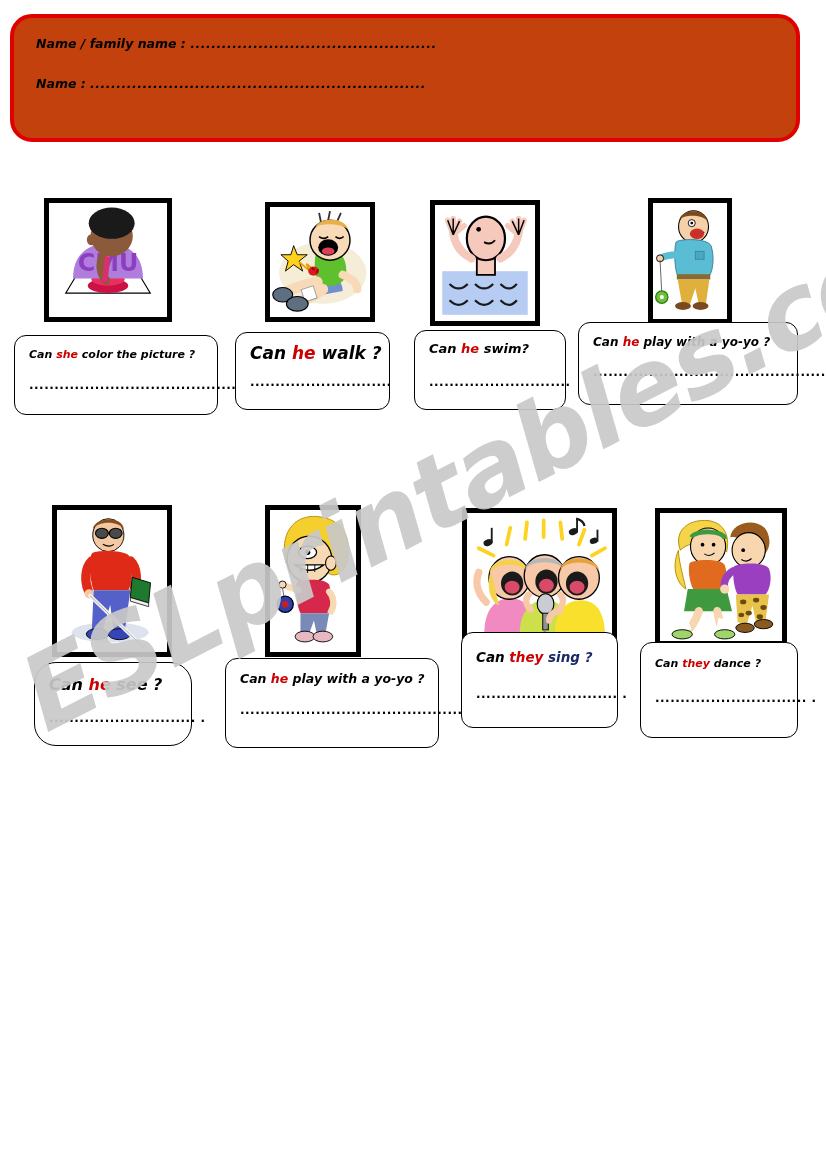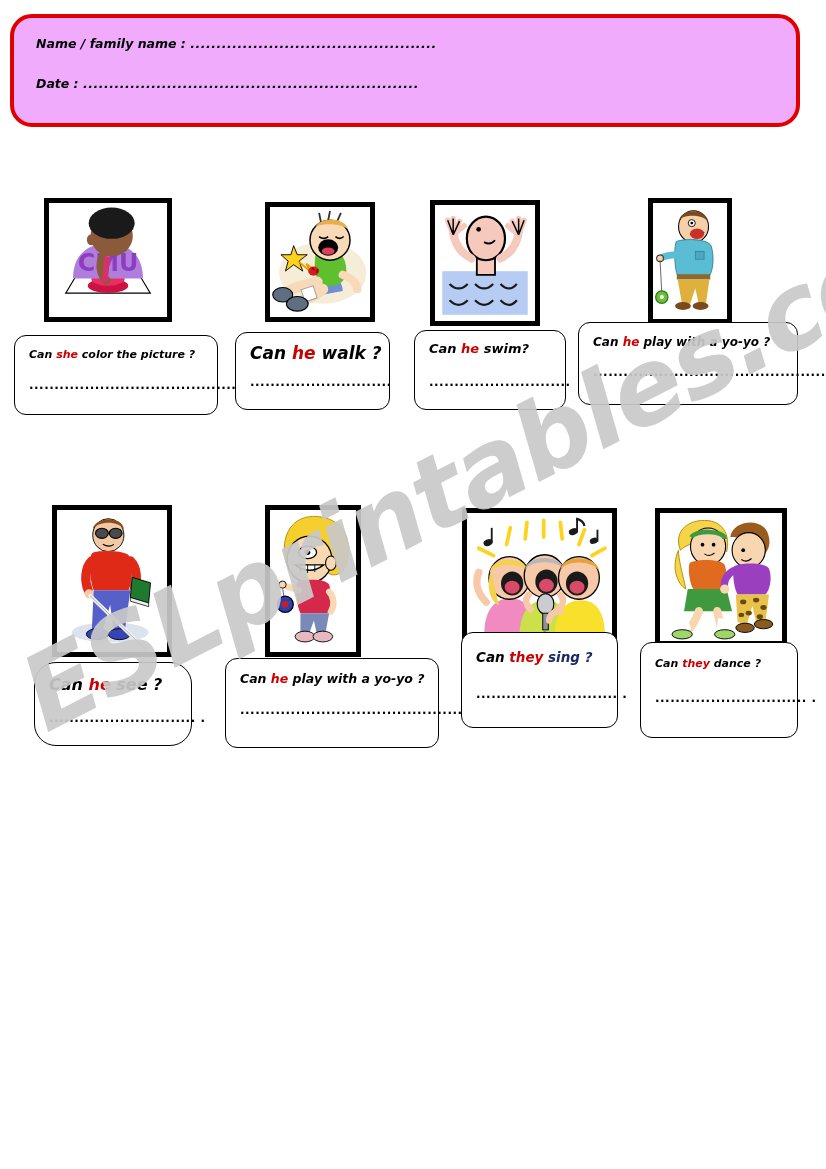--- a/index.html
+++ b/index.html
@@ -36,24 +36,24 @@
     transform: rotate(-27deg);
     transform-origin: left center;
     letter-spacing: -2px;
     opacity: .92;
   }
 
   
   #header-box {
     position: absolute;
     left: 10px; top: 14px;
-    width: 790px; height: 113px;
+    width: 790px; height: 128px;
     border: 4px solid #e00000;
     border-radius: 22px;
-    background: #f0abfc;
+    background: #c2410c;
     box-sizing: border-box;
     z-index: 2;
   }
   .field-row {
     position: absolute;
     font-family: "DejaVu Sans", sans-serif;
     font-size: 12.5px;
     font-weight: bold;
     font-style: italic;
     color: #000;
@@ -135,21 +135,21 @@
 </style>
 </head>
 <body>
 
 <div id="header-box">
   <div class="field-row" id="field-name">
     <span>Name / family name :</span>
     <span class="dots">...............................................</span>
   </div>
   <div class="field-row" id="field-date">
-    <span>Date :</span>
+    <span>Name :</span>
     <span class="dots">................................................................</span>
   </div>
 </div>
 <div class="wordart" id="logo-can">can</div>
 <div class="wordart" id="logo-cant">can't</div>
 
 <div id="watermark">
   <div class="wm-text">ESLprintables.com</div>
 </div>
 

